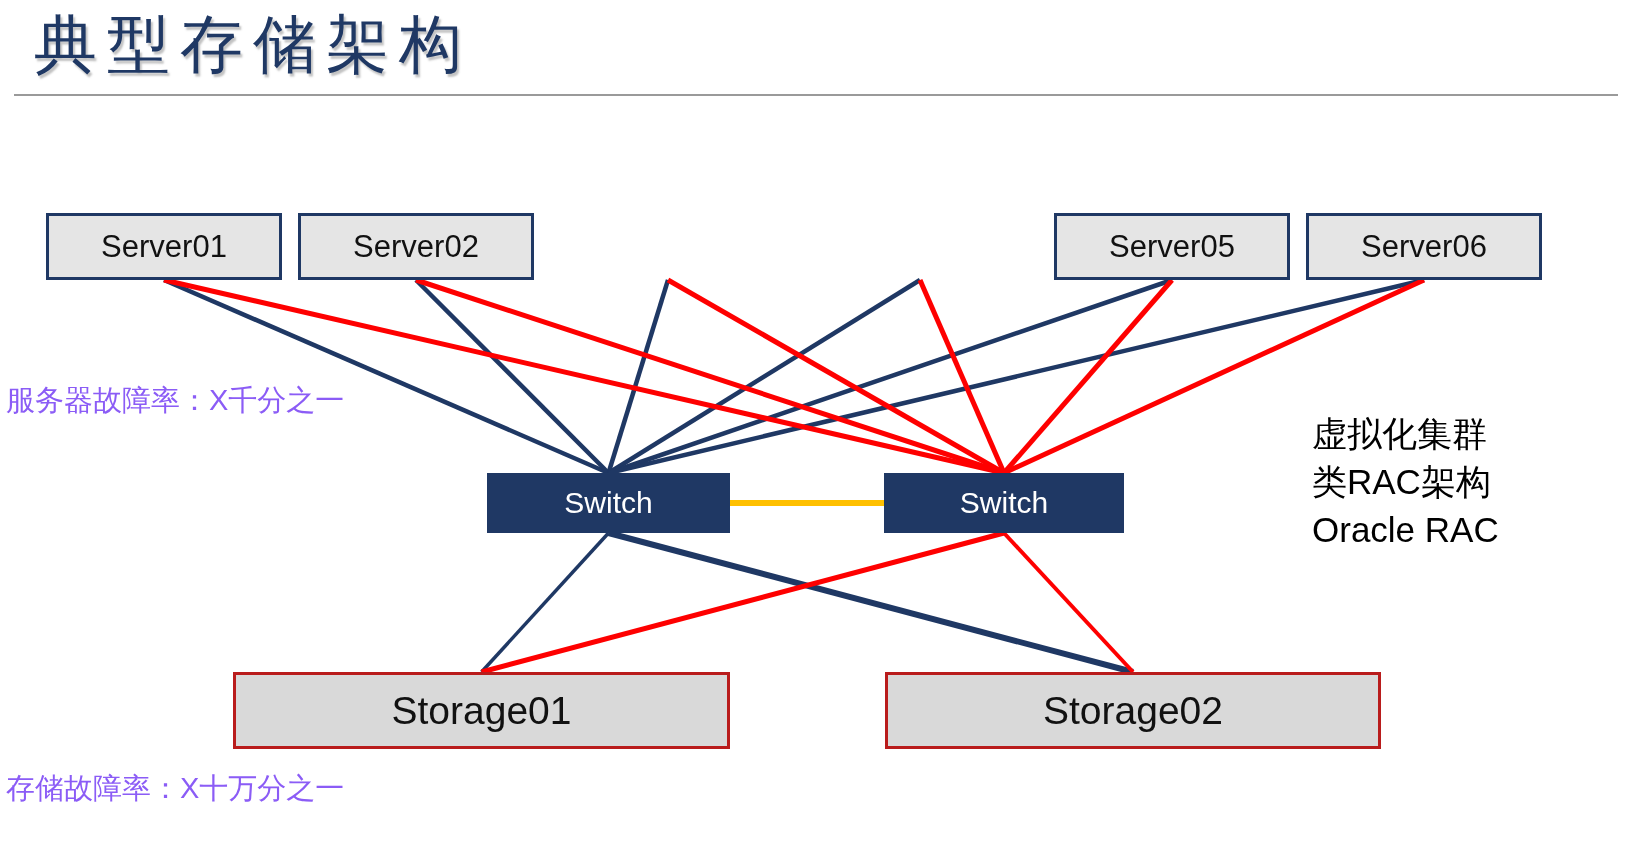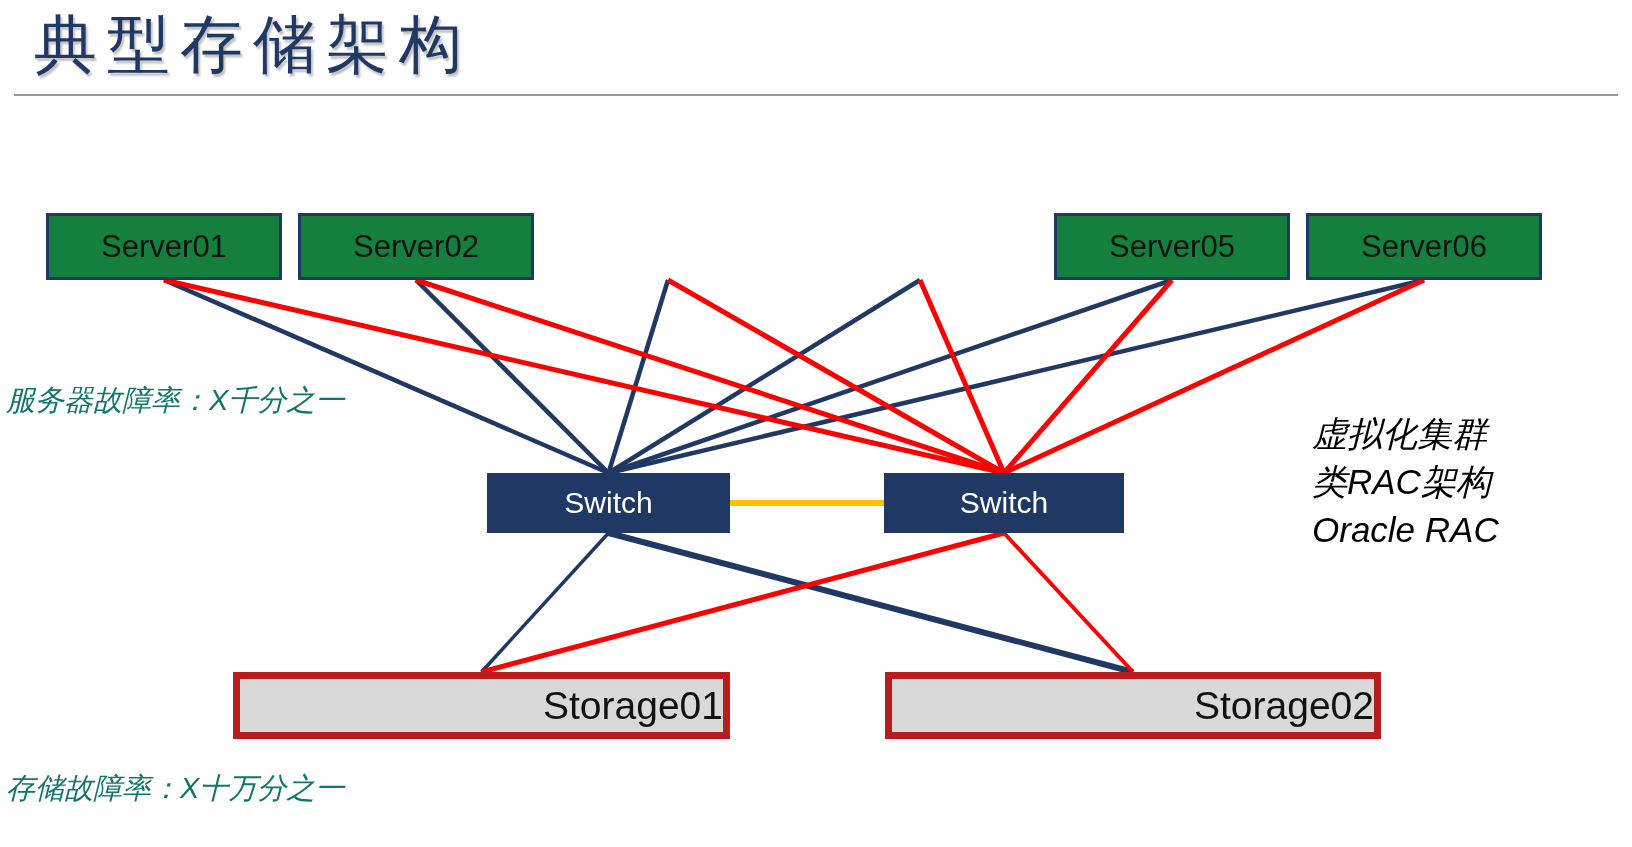--- a/index.html
+++ b/index.html
@@ -15,40 +15,40 @@
   #title-divider{
     position:absolute;left:14px;top:94px;width:1604px;height:2px;background:#9a9a9a;
   }
   #edge-layer{position:absolute;left:0;top:0;width:1632px;height:847px;z-index:1;}
   .node{
     position:absolute;z-index:2;display:flex;align-items:center;justify-content:center;
     box-sizing:border-box;
   }
   .server{
     top:213px;width:236px;height:67px;
-    background:#15803d;border:3px solid #1f3864;
+    background:#e5e5e5;border:3px solid #1f3864;
     font-size:31px;color:#111;
   }
   .switch{
     top:473px;height:60px;background:#1f3864;border:none;
     font-size:30px;color:#ffffff;
   }
   .storage{
-    top:672px;height:67px;
-    background:#d9d9d9;border:7px solid #b91c1c;
-    font-size:39px;color:#111;justify-content:flex-end;
+    top:672px;height:77px;
+    background:#d9d9d9;border:3px solid #b91c1c;
+    font-size:39px;color:#111;
   }
   .note{
-    position:absolute;z-index:3;font-size:29px;color:#0f766e;white-space:nowrap;font-style:italic;
+    position:absolute;z-index:3;font-size:29px;color:#8b5cf6;white-space:nowrap;
   }
   #note-server{left:6px;top:381px;}
   #note-storage{left:6px;top:769px;}
   #annotation{
     position:absolute;left:1312px;top:410px;z-index:3;
-    font-size:35px;line-height:48px;color:#000;white-space:nowrap;font-style:italic;
+    font-size:35px;line-height:48px;color:#000;white-space:nowrap;
   }
 </style>
 </head>
 <body>
 
 <div id="stage">
   <h1 id="slide-title">典型存储架构</h1>
   <div id="title-divider"></div>
 
   <svg id="edge-layer" viewBox="0 0 1632 847">

